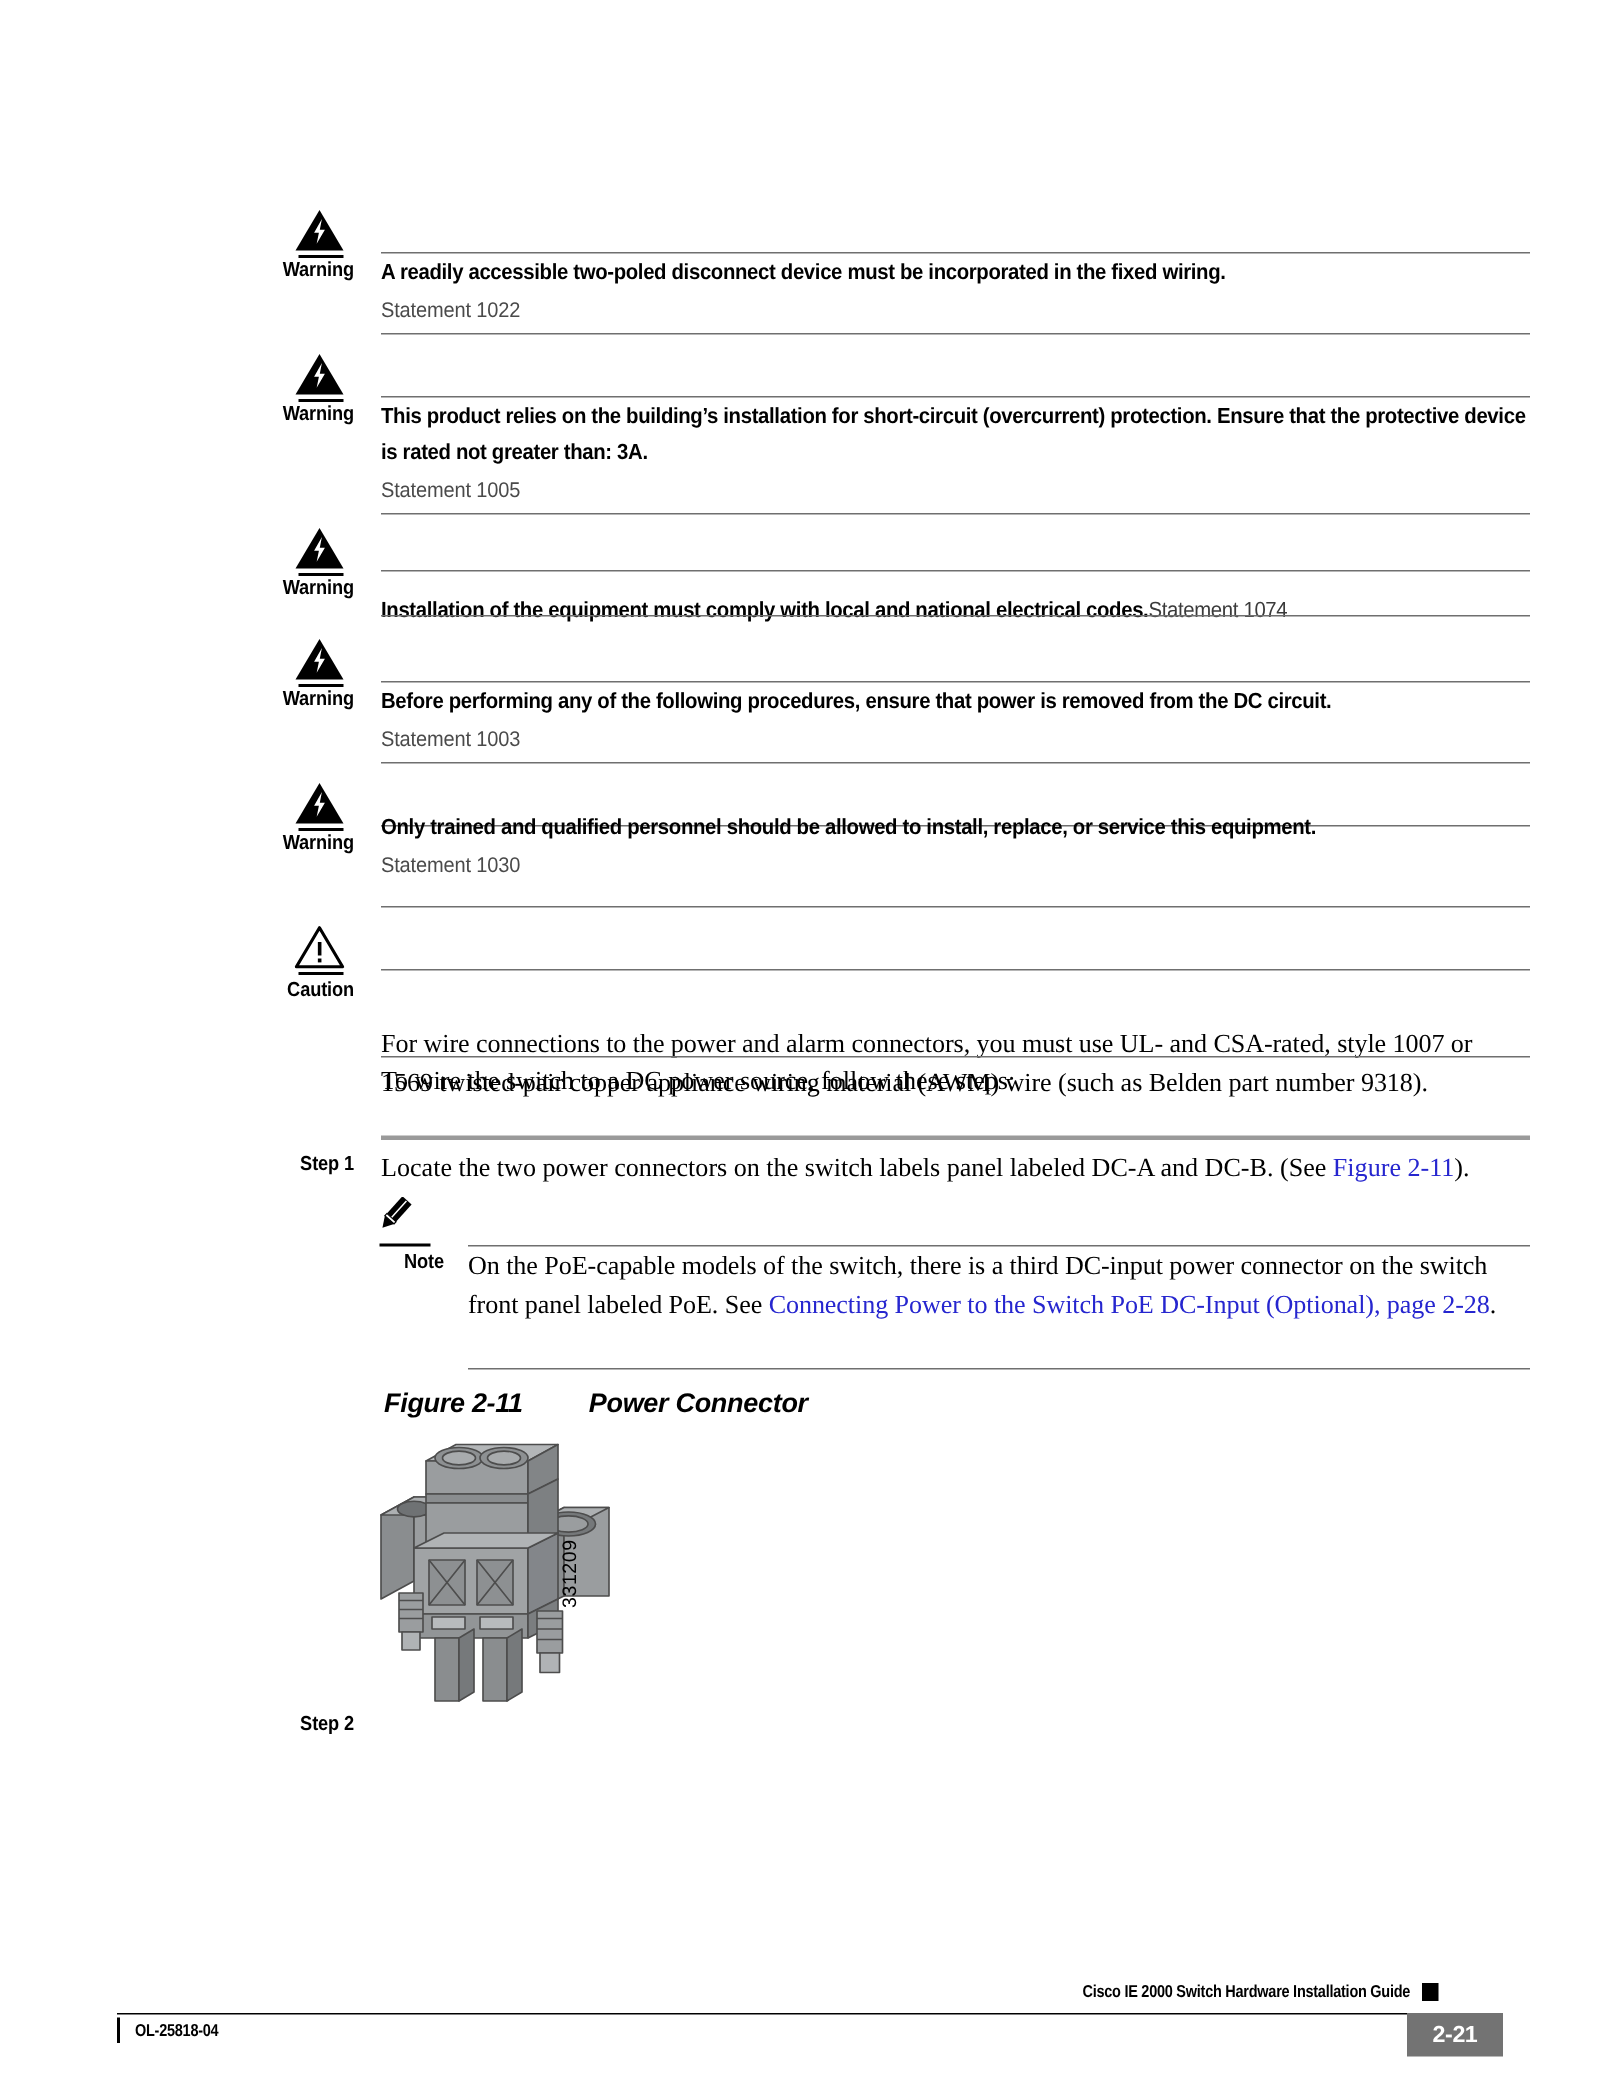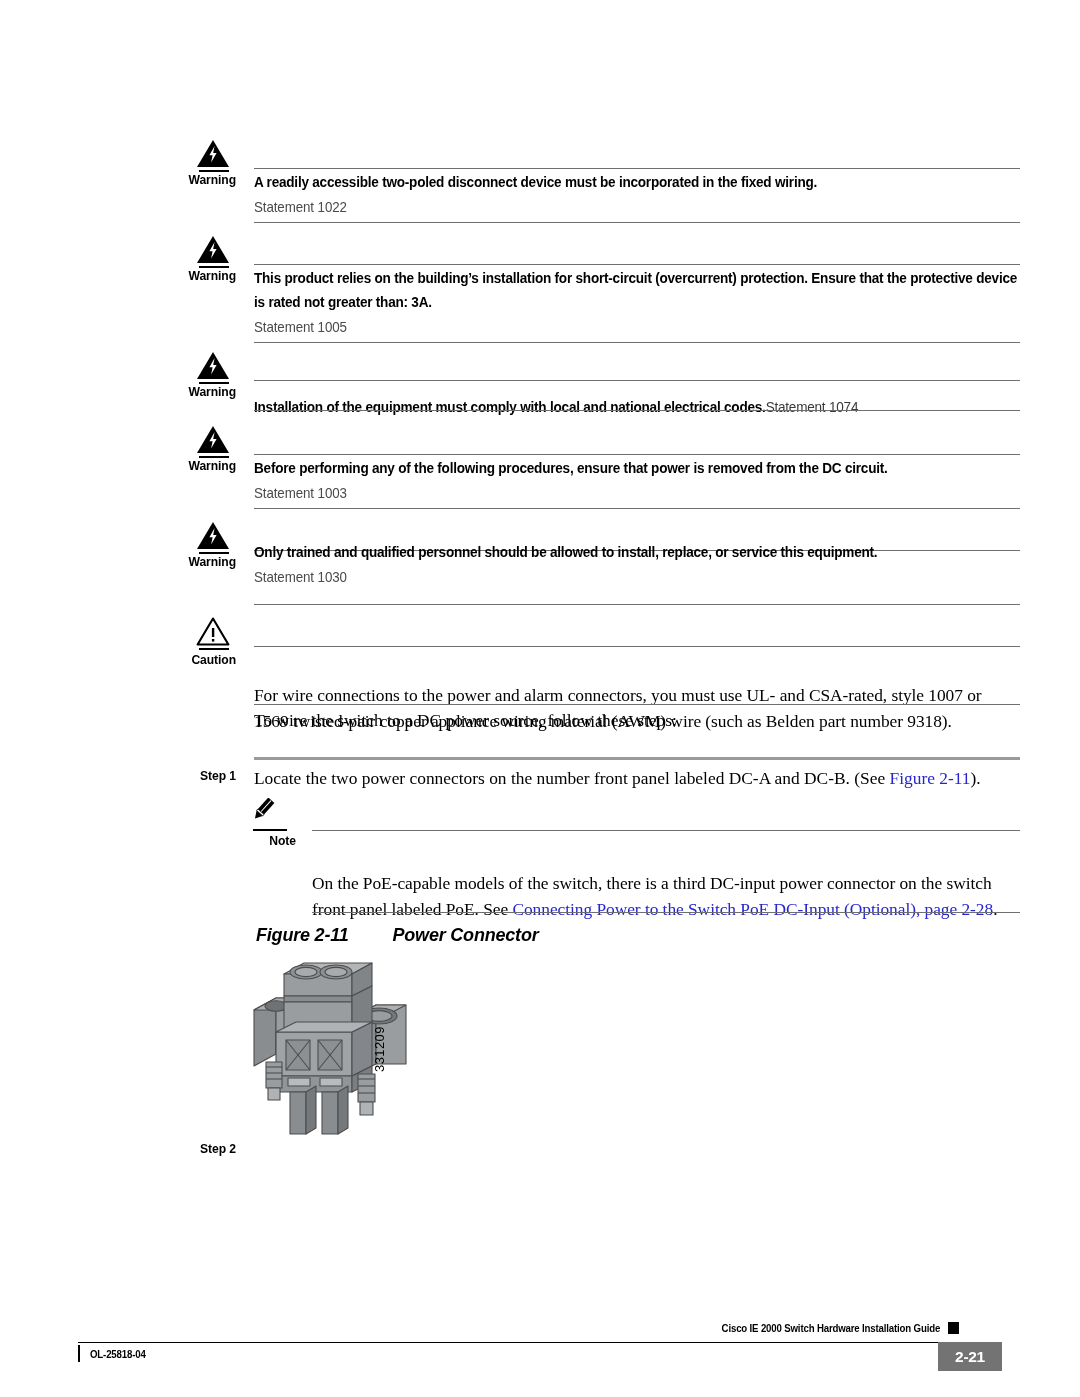--- a/index.html
+++ b/index.html
@@ -408,37 +408,37 @@
     <div class="admon-body" style="top:24px;margin-top:44px;">
       <div class="serif-body">For wire connections to the power and alarm connectors, you must use UL- and CSA-rated, style 1007 or 1569 twisted-pair copper appliance wiring material (AWM) wire (such as Belden part number 9318).</div>
     </div>
     <div class="admon-rule-bot" style="top:90px;"></div>
   </div>
 
   <div class="para" style="top:707px;">To wire the switch to a DC power source, follow these steps:</div>
 
   <div class="step-rule" style="top:757px;"></div>
   <div class="step-label" style="top:768px;">Step 1</div>
-  <div class="step-body" style="top:765px;"><span>Locate the two power connectors on the number front panel labeled DC-A and DC-B. (See </span><span class="xref">Figure 2-11</span><span>).</span></div>
+  <div class="step-body" style="top:765px;"><span>Locate the two power connectors on the switch labels panel labeled DC-A and DC-B. (See </span><span class="xref">Figure 2-11</span><span>).</span></div>
 
   <div class="admon" style="top:798px;">
     <div class="admon-icon" style="left:250px;top:0px;width:40px;">
       <svg width="36" height="30" viewBox="0 0 36 30" class="icon-note">
         <g transform="rotate(42 18 14)">
           <rect x="8.5" y="3" width="8.2" height="15.5" fill="#000000"></rect>
           <rect x="8.5" y="18.5" width="8.2" height="2" fill="#ffffff" stroke="#000000" stroke-width="0.8"></rect>
           <polygon points="8.5,20.5 16.7,20.5 12.6,27.5" fill="#000000"></polygon>
           <line x1="12.6" y1="3.6" x2="12.6" y2="18.2" stroke="#ffffff" stroke-width="1"></line>
         </g>
       </svg>
       <div class="icon-underline" style="width:34px;"></div>
     </div>
     <div class="admon-label" style="left:180px;width:116px;top:35px;">Note</div>
     <div class="admon-rule-top" style="left:312px;width:708px;top:32px;"></div>
-    <div class="admon-body" style="left:312px;width:712px;top:32px;margin-top:40px;">
+    <div class="admon-body" style="left:312px;width:712px;top:32px;">
       <div class="serif-body"><span>On the PoE-capable models of the switch, there is a third DC-input power connector on the switch front panel labeled PoE. See </span><span class="xref">Connecting Power to the Switch PoE DC-Input (Optional), page 2-28</span><span>.</span></div>
     </div>
     <div class="admon-rule-bot" style="left:312px;width:708px;top:114px;"></div>
   </div>
 
   <div class="fig-caption" style="top:925px;">
     <span class="fig-num">Figure 2-11</span><span>Power Connector</span>
   </div>
 
   <div class="fig-art">

